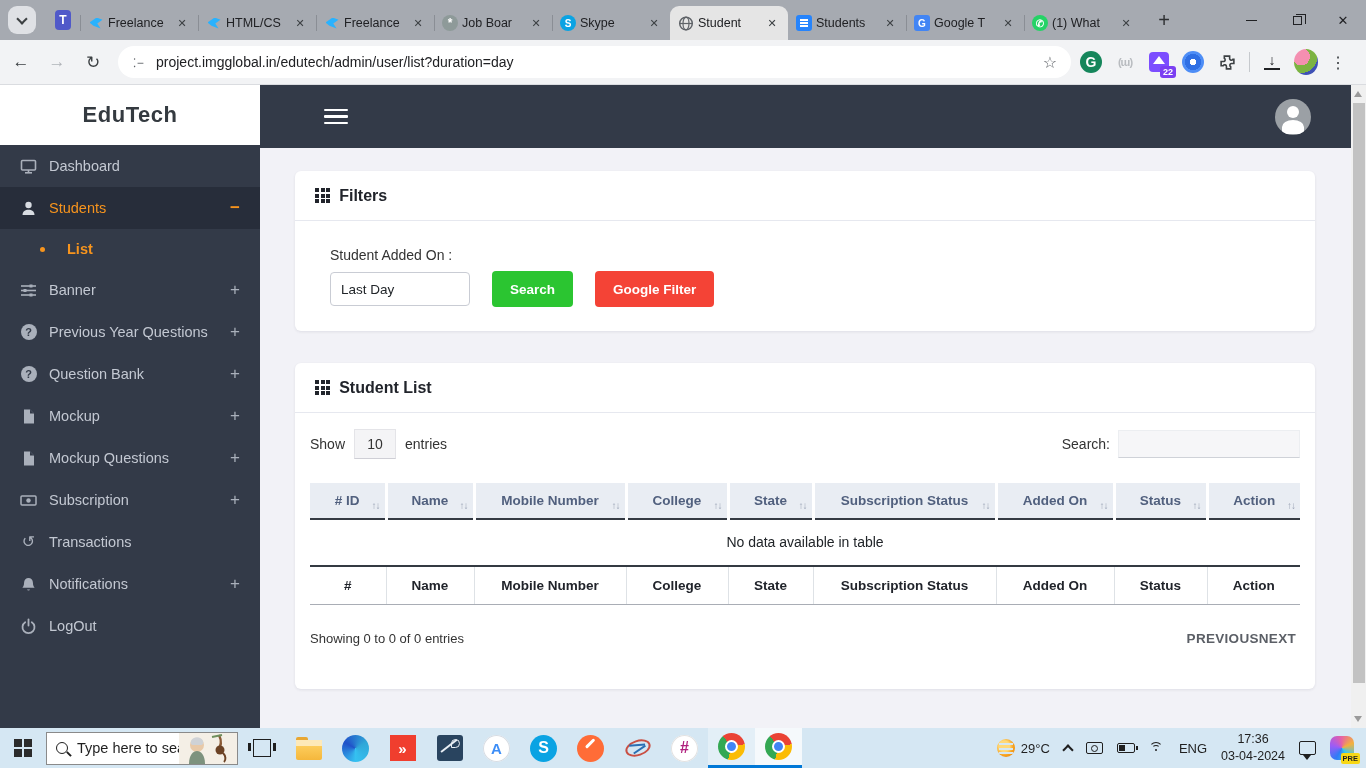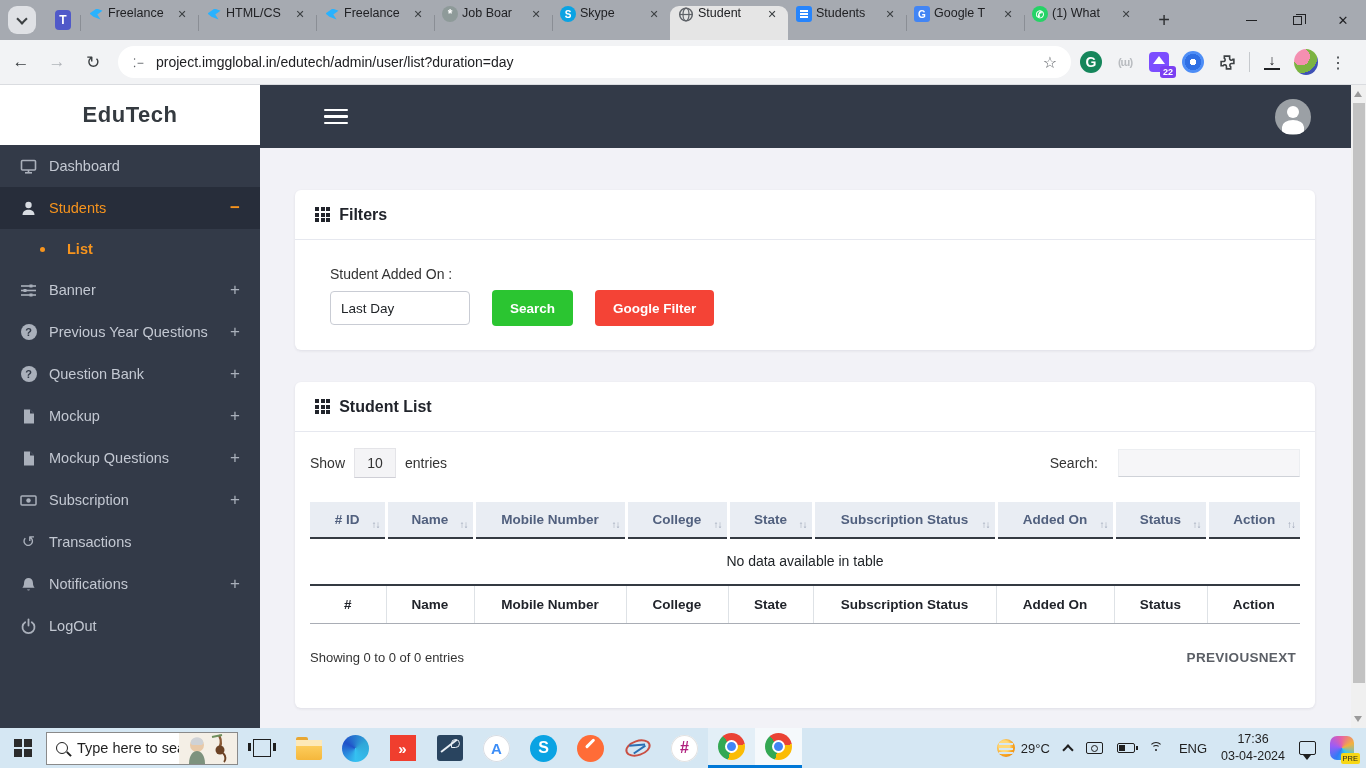--- a/index.html
+++ b/index.html
@@ -4,21 +4,21 @@
 <style>
   * { margin:0; padding:0; box-sizing:border-box; }
   html,body { width:1366px; height:768px; overflow:hidden; font-family:"Liberation Sans",sans-serif; background:#fff; }
   .screen { position:relative; width:1366px; height:768px; }
 
   
   .tabstrip { position:absolute; top:0; left:0; right:0; height:40px; background:#a6aab1; display:flex; align-items:center; }
   .tabsearch { width:28px; height:28px; margin-left:8px; border-radius:9px; background:#dfe1e5; display:flex; align-items:center; justify-content:center; }
   .chev-down { width:8px; height:8px; border-right:2px solid #3c4043; border-bottom:2px solid #3c4043; transform:rotate(45deg); margin-top:-3px; }
   .pinned-tab { width:34px; height:34px; display:flex; align-items:center; justify-content:center; margin-left:10px; }
-  .tab { display:flex; align-items:flex-start; height:34px; margin-top:6px; padding:0 8px; max-width:118px; min-width:0; flex:1 1 118px; position:relative; cursor:pointer; }
+  .tab { display:flex; align-items:center; height:34px; margin-top:6px; padding:0 8px; max-width:118px; min-width:0; flex:1 1 118px; position:relative; cursor:pointer; }
   .tab .sep { position:absolute; left:0; top:9px; height:16px; width:1px; background:#8a8e95; }
   .tab.active { background:#e5e5e5; border-radius:9px 9px 0 0; }
   .tab-label { flex:1; font-size:12.5px; color:#202124; white-space:nowrap; overflow:hidden; margin:0 4px; }
   .tab-close { font-size:11px; color:#3c4043; width:16px; height:16px; line-height:16px; text-align:center; border-radius:50%; flex:0 0 16px; }
   .newtab { width:28px; height:28px; margin-left:8px; font-size:20px; color:#2d2f31; display:flex; align-items:center; justify-content:center; }
   .wincontrols { margin-left:auto; display:flex; height:40px; }
   .winbtn { width:46px; height:40px; display:flex; align-items:center; justify-content:center; color:#202124; font-size:13px; }
   .min-glyph { width:11px; border-bottom:1.5px solid #202124; }
   .restore-glyph { width:9px; height:9px; border:1.2px solid #202124; position:relative; background:#a6aab1; }
   .restore-glyph::before { content:""; position:absolute; top:-3px; left:2px; width:9px; height:9px; border:1.2px solid #202124; border-bottom:none; border-left:none; }
@@ -82,40 +82,40 @@
 
   
   .topbar { position:absolute; left:260px; top:0; width:1091px; height:63px; background:#333a48; display:flex; align-items:center; }
   .hamburger { margin-left:64px; width:24px; cursor:pointer; }
   .hamburger i { display:block; height:2.6px; background:#fff; margin:4px 0; border-radius:1px; }
   .avatar-lg { margin-left:auto; margin-right:40px; width:36px; height:36px; border-radius:50%; background:#9ba0a5; position:relative; overflow:hidden; cursor:pointer; }
   .avatar-lg::before { content:""; position:absolute; left:12px; top:7px; width:12px; height:12px; border-radius:50%; background:#fff; }
   .avatar-lg::after { content:""; position:absolute; left:7px; top:21px; width:22px; height:14px; border-radius:50% 50% 0 0; background:#fff; }
 
   
-  .content { position:absolute; left:260px; top:71px; width:1091px; height:580px; }
+  .content { position:absolute; left:260px; top:52px; width:1091px; height:580px; }
   .card { position:absolute; left:35px; width:1020px; background:#fff; border-radius:6px; box-shadow:0 1px 3px rgba(30,35,50,.09); }
   .card-filters { top:34px; height:160px; }
   .card-list { top:226px; height:326px; }
   .card-head { display:flex; align-items:center; height:50px; padding:0 20px; border-bottom:1px solid #e6e8ef; font-size:16px; font-weight:bold; color:#21242b; gap:9px; }
   .grid-icon { display:inline-grid; grid-template-columns:repeat(3,4px); grid-template-rows:repeat(3,4px); gap:1.6px; }
   .grid-icon i { background:#21242b; }
   .card-body { padding:14px 15px; }
   .f-label { font-size:14px; color:#333; margin:12px 0 8px 20px; }
   .f-row { display:flex; align-items:center; margin-left:20px; gap:22px; }
   .f-input { width:140px; height:34px; border:1px solid #c9ccd4; border-radius:4px; padding:0 10px; font-size:13.5px; color:#212529; background:#fff; font-family:inherit; }
   .btn { height:36px; border:none; border-radius:4px; color:#fff; font-size:13.5px; font-weight:bold; padding:0 18px; cursor:pointer; font-family:inherit; }
   .btn-green { background:#2bc531; }
   .btn-red { background:#f44336; }
 
   
   .list-controls { display:flex; align-items:center; padding:16px 15px 12px; }
   .lc-left { display:flex; align-items:center; gap:9px; font-size:14px; color:#333; }
   .page-size { width:42px; height:30px; background:#f4f4f6; border:1px solid #e4e4e8; border-bottom-color:#cfcfd6; text-align:center; line-height:28px; font-size:14px; color:#333; }
-  .lc-right { margin-left:auto; display:flex; align-items:center; gap:20px; font-size:14px; color:#333; }
+  .lc-right { margin-left:auto; display:flex; align-items:center; gap:8px; font-size:14px; color:#333; }
   .search-input { width:182px; height:28px; background:#f6f6f8; border:1px solid #eceef1; border-bottom:1px solid #cfd2d8; font-family:inherit; font-size:13px; padding:0 8px; }
 
   
   .tbl-wrap { padding:12px 15px 0; }
   table.dt { width:990px; border-collapse:collapse; table-layout:fixed; }
   .dt thead th { background:#e9edf3; color:#51607e; font-size:13.5px; font-weight:bold; padding:10px 4px; position:relative; border-right:3px solid #fff; border-bottom:2px solid #343a42; }
   .dt thead th:last-child { border-right:none; }
   .dt thead th .sort { position:absolute; right:5px; bottom:7px; font-size:10px; color:#9aa3b5; letter-spacing:-1px; }
   .dt .empty-row td { text-align:center; font-size:14px; color:#212529; padding:14px 0 15px; }
   .dt tfoot th { border-top:2px solid #343a42; border-bottom:1px solid #a9adb5; border-right:1px solid #dee2e6; font-size:13.5px; color:#21242b; padding:11px 4px; font-weight:bold; }
@@ -173,21 +173,21 @@
   .ic-batt::after { content:""; position:absolute; left:1px; top:1px; bottom:1px; width:6px; background:#1f1f1f; }
   .ic-wifi { width:16px; height:12px; position:relative; overflow:hidden; }
   .ic-wifi i { position:absolute; border:1.6px solid #1f1f1f; border-radius:50%; border-color:#1f1f1f transparent transparent transparent; }
   .ic-wifi i:nth-child(1){ left:0; top:0; width:14px; height:14px; }
   .ic-wifi i:nth-child(2){ left:3px; top:3px; width:8px; height:8px; }
   .ic-wifi i:nth-child(3){ left:6.5px; top:7px; width:2px; height:2px; background:#1f1f1f; border:none; border-radius:50%; }
   .clock { text-align:center; font-size:12.5px; line-height:1.35; color:#1f1f1f; }
   .ic-note { width:17px; height:14px; border:1.7px solid #1f1f1f; border-radius:2px; position:relative; }
   .ic-note::after { content:""; position:absolute; left:3px; bottom:-6px; width:0; height:0; border-left:4px solid transparent; border-right:4px solid transparent; border-top:5px solid #1f1f1f; }
   .ic-copilot { width:24px; height:24px; border-radius:7px; background:conic-gradient(from 210deg,#2f7cf6,#9b5cf7,#e560a8,#f3b13d,#37c8f0,#2f7cf6); position:relative; }
-  .copilot-badge { position:absolute; right:-6px; bottom:-4px; background:#f7d716; color:#1f1f1f; font-size:7.5px; font-weight:normal; padding:1px 2px; border-radius:2px; }
+  .copilot-badge { position:absolute; right:-6px; bottom:-4px; background:#f7d716; color:#1f1f1f; font-size:7.5px; font-weight:bold; padding:1px 2px; border-radius:2px; }
 
   svg.si { width:17px; height:17px; display:block; }
 </style>
 </head>
 <body>
 
 <div class="screen">
 
   <div class="tabstrip">
     <div class="tabsearch">

